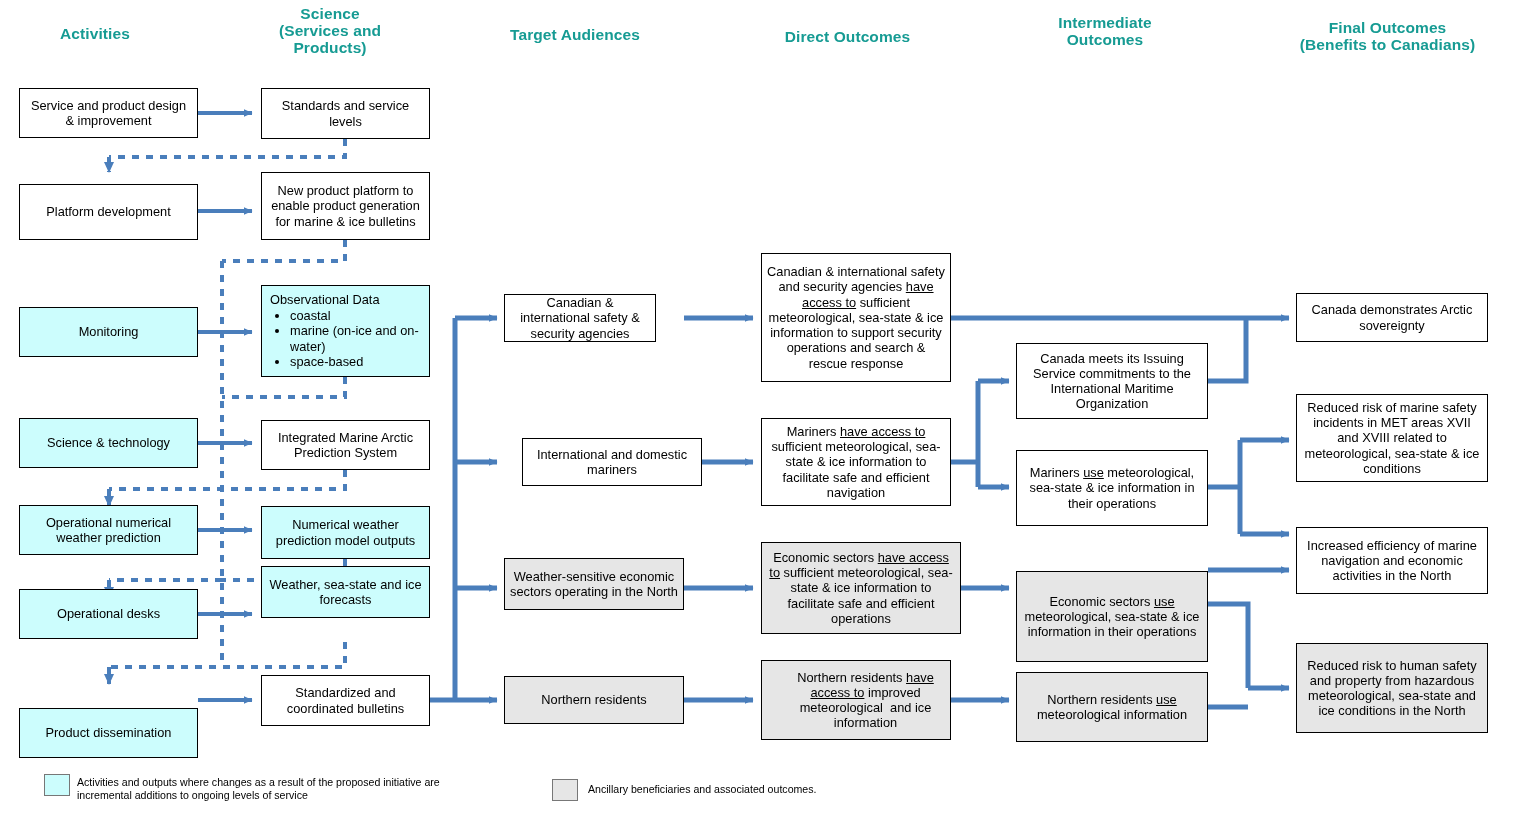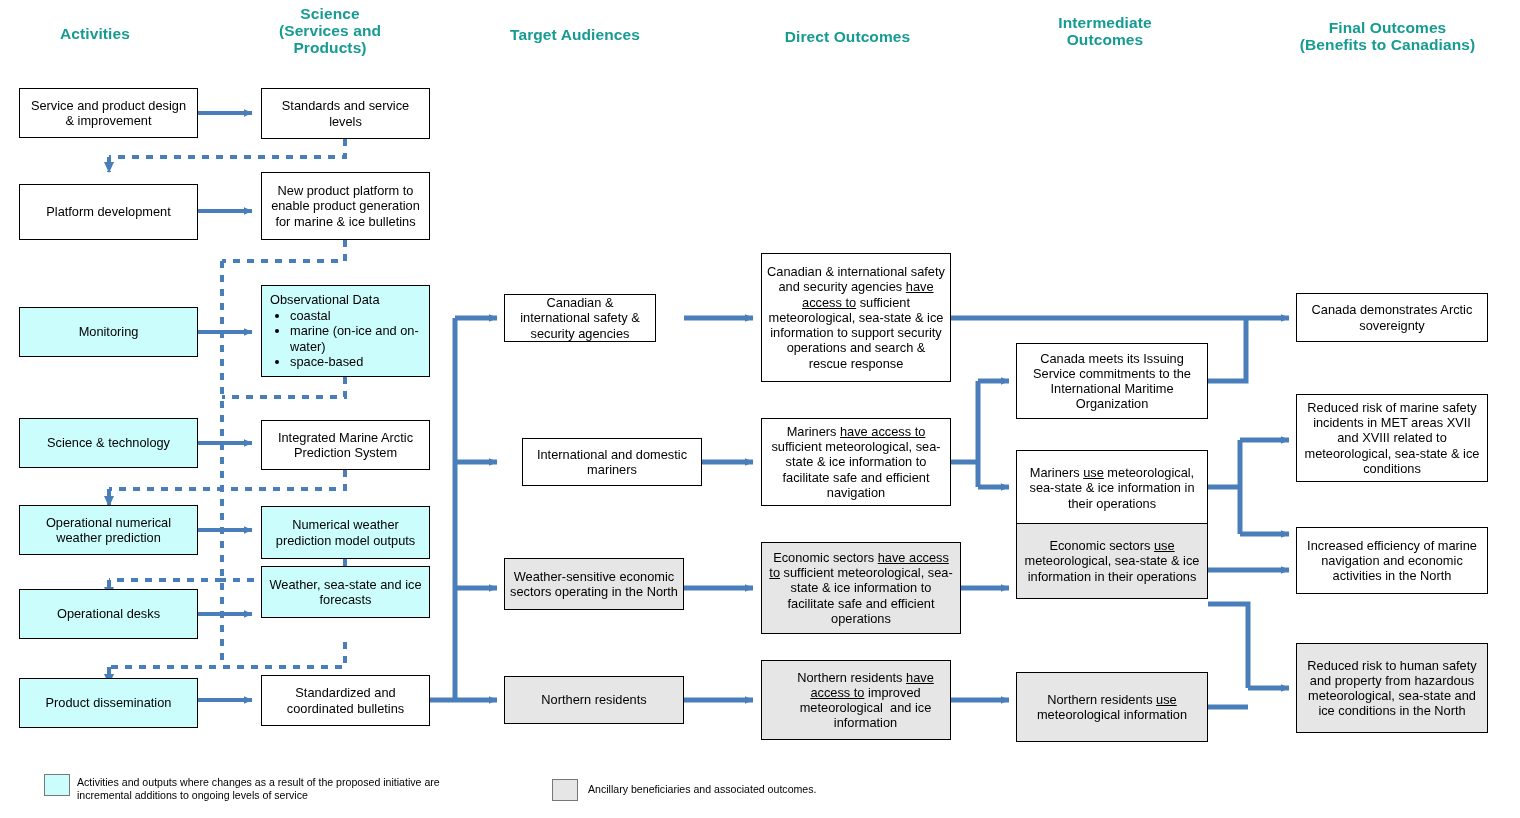--- a/index.html
+++ b/index.html
@@ -179,21 +179,21 @@
     </div>
   <div class="node cyan" style="left:19px;top:418px;width:179px;height:50px;">
     <span class="txt">Science &amp; technology</span>
     </div>
   <div class="node cyan" style="left:19px;top:505px;width:179px;height:50px;">
     <span class="txt">Operational numerical weather prediction</span>
     </div>
   <div class="node cyan" style="left:19px;top:589px;width:179px;height:50px;">
     <span class="txt">Operational desks</span>
     </div>
-  <div class="node cyan" style="left:19px;top:678px;width:179px;height:50px;">
+  <div class="node cyan" style="left:19px;top:708px;width:179px;height:50px;">
     <span class="txt">Product dissemination</span>
     </div>
 
   <div class="node" style="left:261px;top:88px;width:169px;height:51px;">
     <span class="txt">Standards and service levels</span>
     </div>
   <div class="node" style="left:261px;top:172px;width:169px;height:68px;">
     <span class="txt">New product platform to enable product generation for marine &amp; ice bulletins</span>
     </div>
 
@@ -244,21 +244,21 @@
   <div class="node grey" style="left:761px;top:660px;width:190px;height:80px;padding-left:24px;">
     <span class="txt">Northern residents <u>have access to</u> improved meteorological&nbsp; and ice information</span>
     </div>
 
   <div class="node" style="left:1016px;top:343px;width:192px;height:76px;">
     <span class="txt">Canada meets its Issuing Service commitments to the International Maritime Organization</span>
     </div>
   <div class="node" style="left:1016px;top:450px;width:192px;height:76px;">
     <span class="txt">Mariners <u>use</u> meteorological, sea-state &amp; ice information in their operations</span>
     </div>
-  <div class="node grey" style="left:1016px;top:523px;width:192px;height:76px;">
+  <div class="node grey" style="left:1016px;top:571px;width:192px;height:91px;">
     <span class="txt">Economic sectors <u>use</u> meteorological, sea-state &amp; ice information in their operations</span>
     </div>
   <div class="node grey" style="left:1016px;top:672px;width:192px;height:70px;">
     <span class="txt">Northern residents <u>use</u> meteorological information</span>
     </div>
 
   <div class="node" style="left:1296px;top:293px;width:192px;height:49px;">
     <span class="txt">Canada demonstrates Arctic sovereignty</span>
     </div>
   <div class="node" style="left:1296px;top:394px;width:192px;height:88px;">

